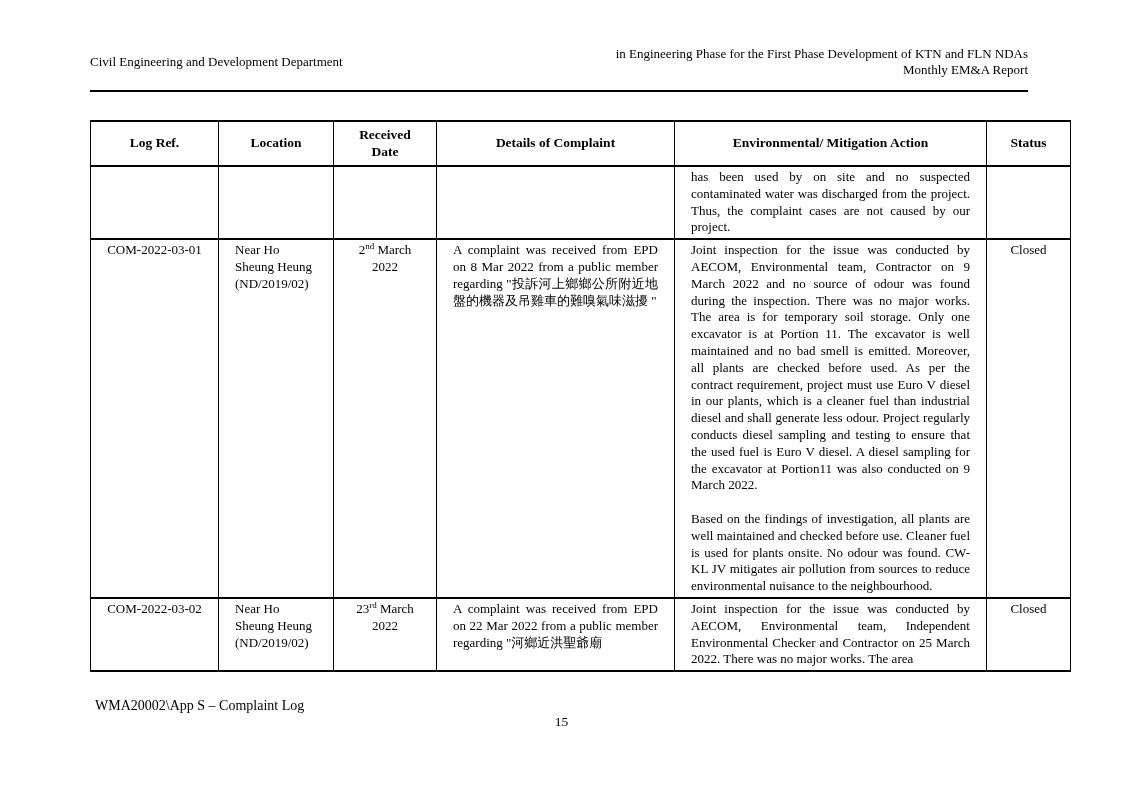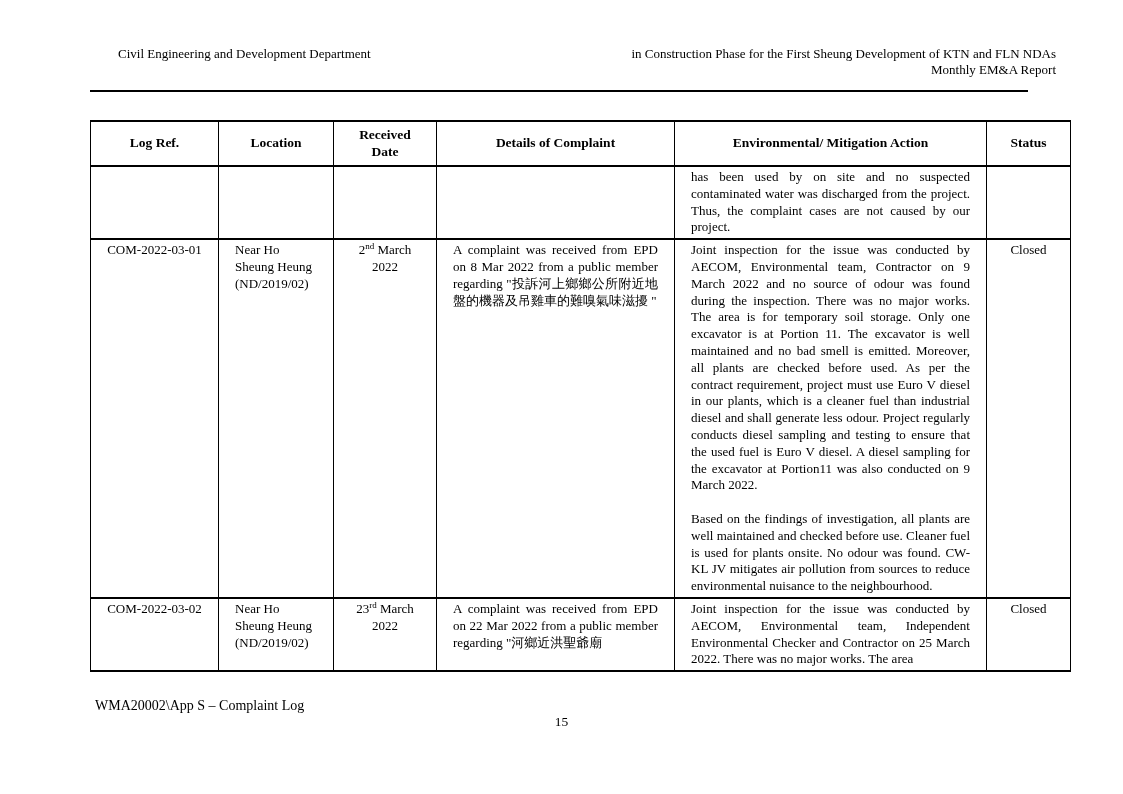--- a/index.html
+++ b/index.html
@@ -7,21 +7,21 @@
   body {
     width: 1123px; height: 794px;
     background: #ffffff; color: #000;
     font-family: "Liberation Serif", "DejaVu Serif", serif;
     position: relative; overflow: hidden;
   }
 
   
   .page-header {
     position: absolute; top: 46px; left: 90px; width: 938px;
-    display: flex; justify-content: space-between; align-items: flex-start; margin-left: 28px;
+    display: flex; justify-content: space-between; align-items: center;
   }
   .header-left { font-size: 13px; line-height: 16px; white-space: nowrap; }
   .header-right { font-size: 13px; line-height: 15.5px; text-align: right; }
   .header-rule {
     position: absolute; top: 90px; left: 90px; width: 938px; height: 2px;
     background: #000;
   }
 
   
   .table-wrap {
@@ -65,21 +65,21 @@
     position: absolute; top: 714px; left: 0; width: 1123px;
     text-align: center; font-size: 13.5px;
   }
 </style>
 </head>
 <body>
 
 <div class="page-header">
   <div class="header-left">Civil Engineering and Development Department</div>
   <div class="header-right">
-    <div>in Construction Phase for the First Sheung Development of KTN and FLN NDAs</div>
+    <div>in Engineering Phase for the First Phase Development of KTN and FLN NDAs</div>
     <div>Monthly EM&amp;A Report</div>
   </div>
 </div>
 <div class="header-rule"></div>
 
 <div class="table-wrap">
   <table class="complaint-table">
     <colgroup>
       <col style="width:128px">
         <col style="width:115px">

